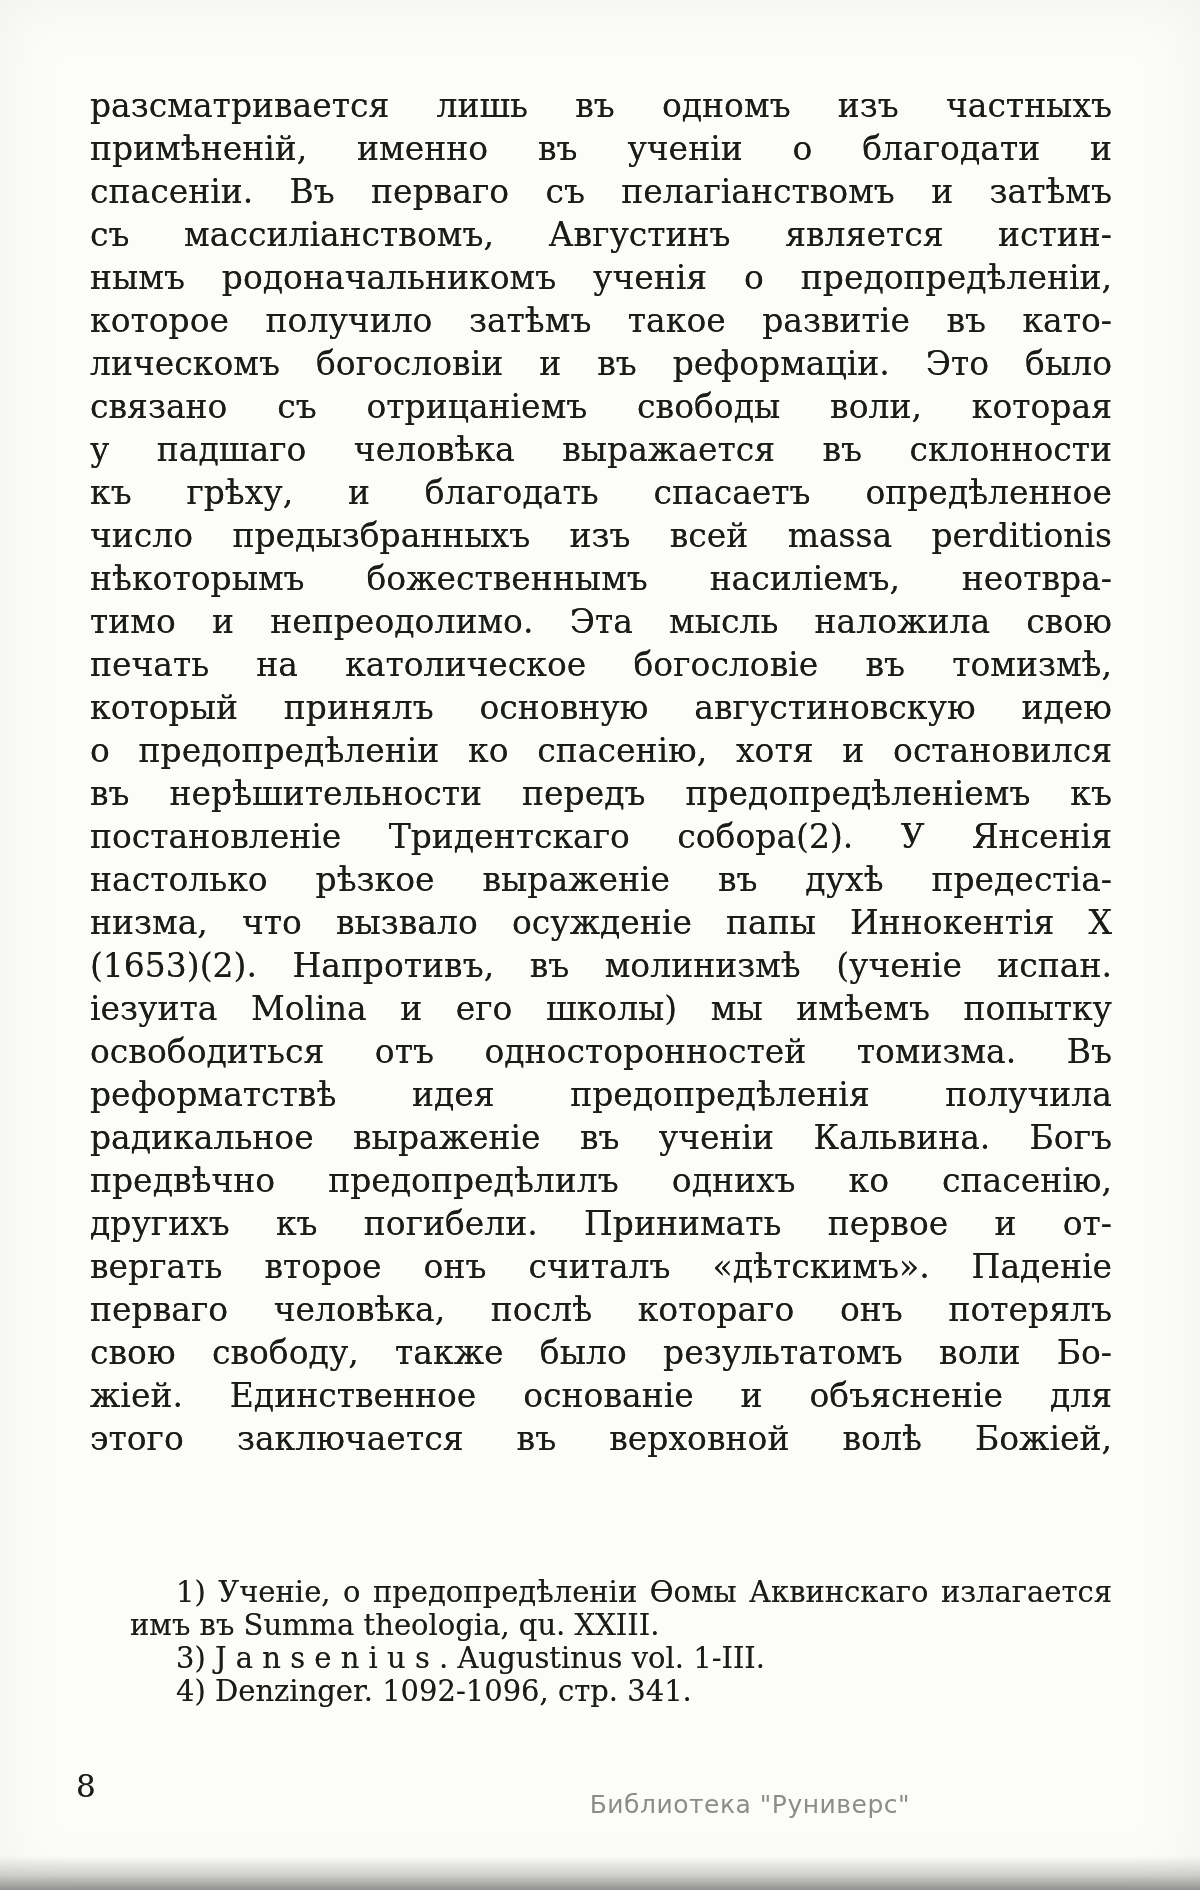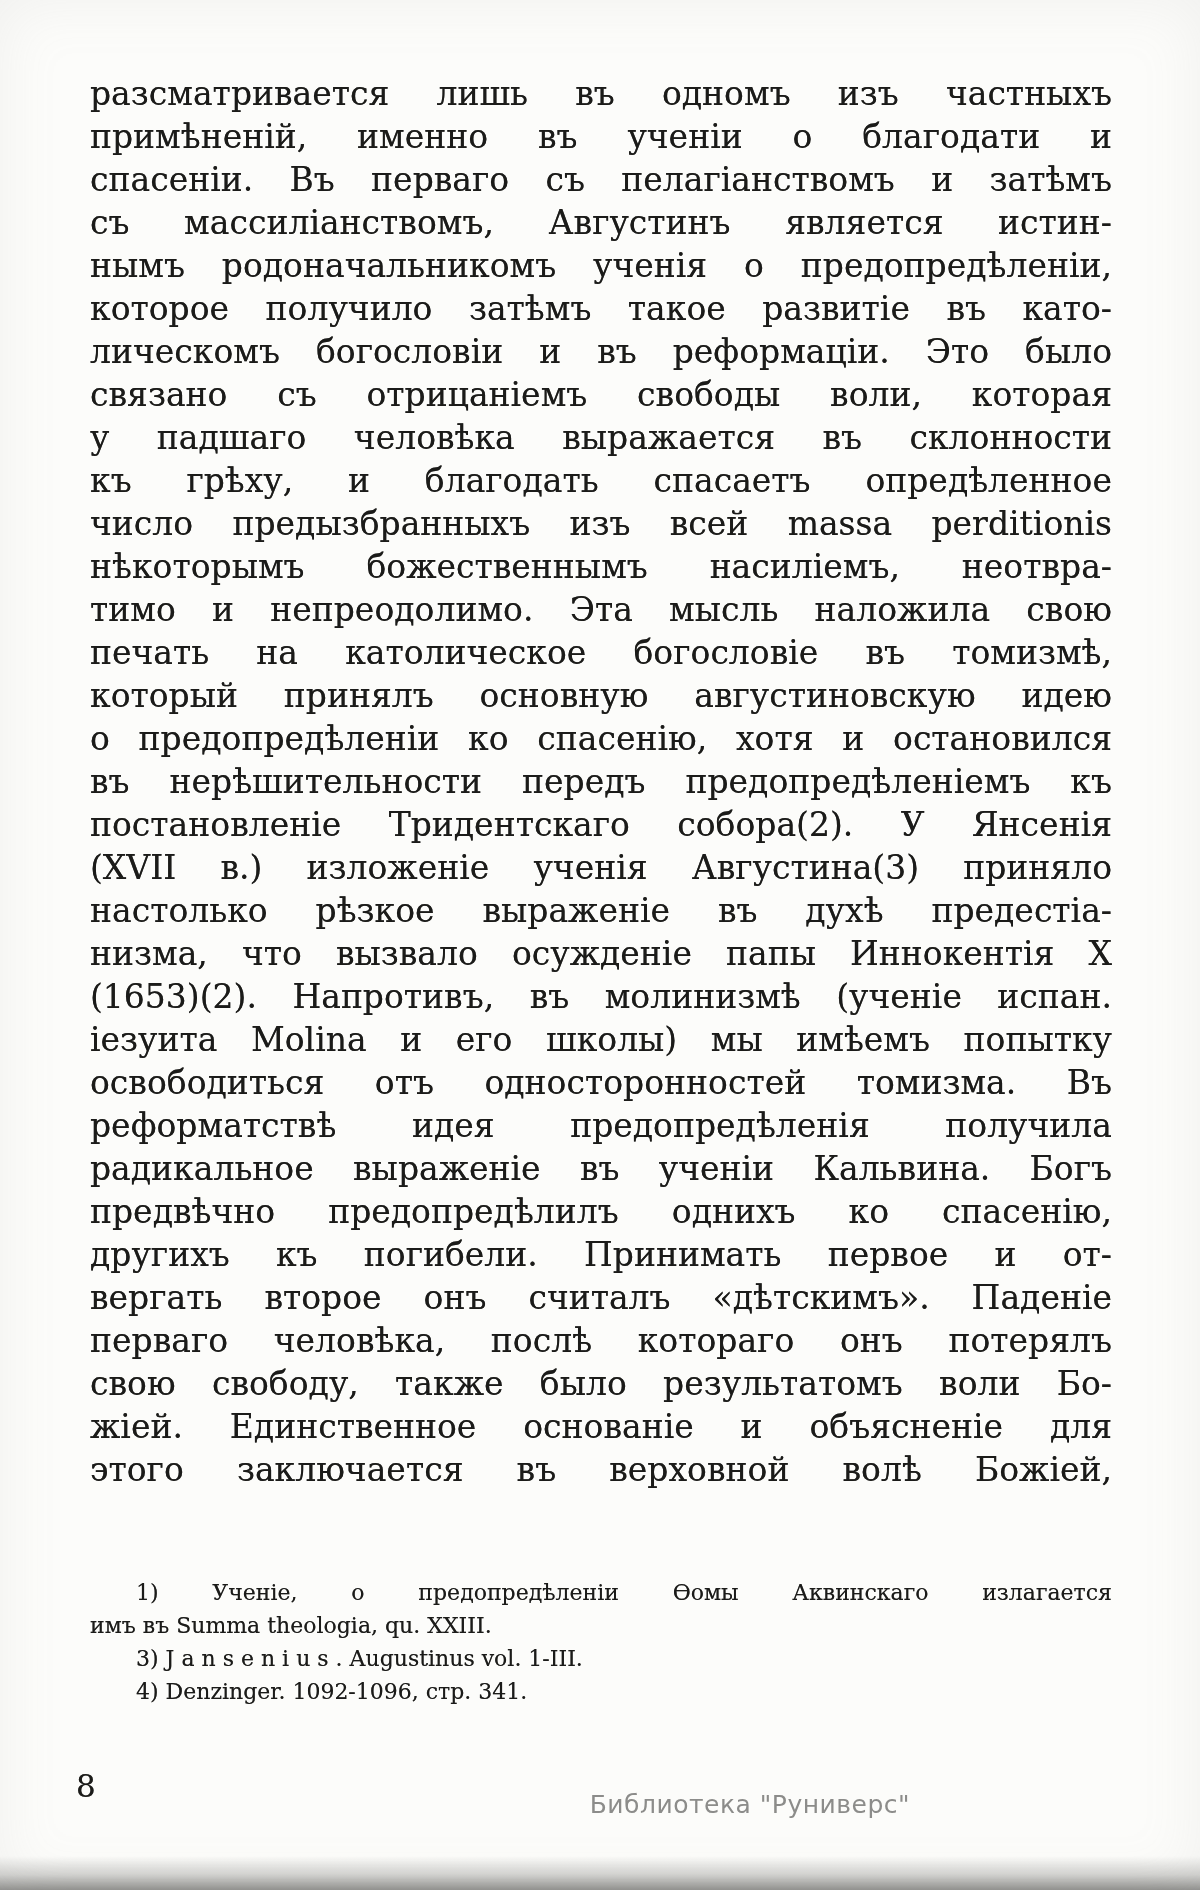--- a/index.html
+++ b/index.html
@@ -13,21 +13,21 @@
     background: #fcfcfa;
     font-family: "DejaVu Serif", serif;
     color: #1b1b19;
     overflow: hidden;
   }
 
   
   .body-text {
     position: absolute;
     left: 90px;
-    top: 72px;
+    top: 84px;
     width: 1022px;
   }
   .body-text .line {
     font-size: 33px;
     line-height: 43px;
     word-spacing: 2px;
     text-align: justify;
     text-align-last: justify;
     text-justify: inter-word;
     white-space: nowrap; 
@@ -35,24 +35,25 @@
   }
 
   
   .footnotes {
     position: absolute;
     left: 90px;
     top: 1576px;
     width: 1022px;
   }
   .fn {
-    font-size: 22px;
+    font-size: 29px;
     line-height: 33px;
     text-align: left;
     text-shadow: 0 0 0.4px rgba(20,20,18,0.6);
+    margin-left: 40px;
   }
   .fn.indent { padding-left: 46px; }
   .fn.justified {
     text-align: justify;
     text-align-last: justify;
   }
 
   .page-number {
     position: absolute;
     left: 76px;
@@ -113,21 +114,20 @@
     <div class="line">у падшаго человѣка выражается въ склонности</div>
     <div class="line">къ грѣху, и благодать спасаетъ опредѣленное</div>
     <div class="line">число предызбранныхъ изъ всей massa perditionis</div>
     <div class="line">нѣкоторымъ божественнымъ насиліемъ, неотвра-</div>
     <div class="line">тимо и непреодолимо. Эта мысль наложила свою</div>
     <div class="line">печать на католическое богословіе въ томизмѣ,</div>
     <div class="line">который принялъ основную августиновскую идею</div>
     <div class="line">о предопредѣленіи ко спасенію, хотя и остановился</div>
     <div class="line">въ нерѣшительности передъ предопредѣленіемъ къ</div>
     <div class="line">постановленіе Тридентскаго собора(2). У Янсенія</div>
-    <div class="line">(XVII в.) изложеніе ученія Августина(3) приняло</div>
     <div class="line">настолько рѣзкое выраженіе въ духѣ предестіа-</div>
     <div class="line">низма, что вызвало осужденіе папы Иннокентія X</div>
     <div class="line">(1653)(2). Напротивъ, въ молинизмѣ (ученіе испан.</div>
     <div class="line">іезуита Molina и его школы) мы имѣемъ попытку</div>
     <div class="line">освободиться отъ односторонностей томизма. Въ</div>
     <div class="line">реформатствѣ идея предопредѣленія получила</div>
     <div class="line">радикальное выраженіе въ ученіи Кальвина. Богъ</div>
     <div class="line">предвѣчно предопредѣлилъ однихъ ко спасенію,</div>
     <div class="line">другихъ къ погибели. Принимать первое и от-</div>
     <div class="line">вергать второе онъ считалъ «дѣтскимъ». Паденіе</div>

